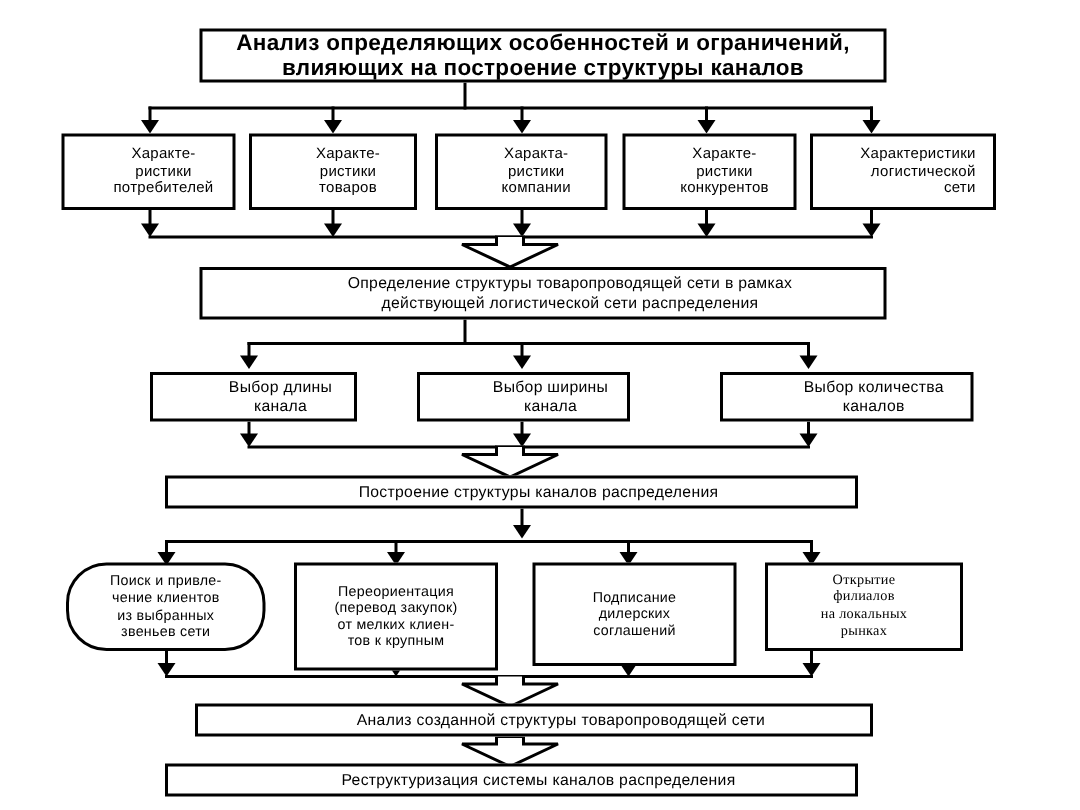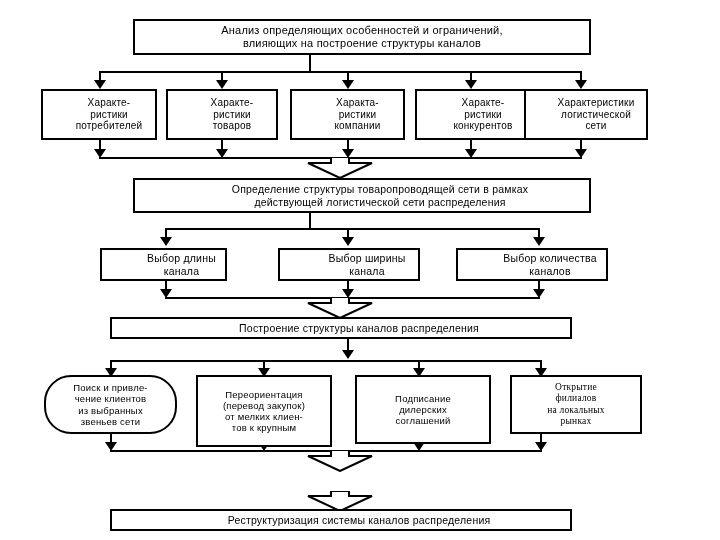--- a/index.html
+++ b/index.html
@@ -28,21 +28,21 @@
     color: #000000;
     line-height: 1.16;
     letter-spacing: 0.2px;
     z-index: 5;
   }
   .box .txt {
     display: block;
     white-space: pre-line;
     padding: 0 3px;
   }
-  .f11 { font-size: 11px; }
+  .f11 { font-size: 15px; font-weight: bold; }
   .f105 { font-size: 10.5px; padding-left: 36px; }
   .f10 { font-size: 10px; padding-left: 20px; }
   .f95 { font-size: 9.5px; }
 
   
   .h-line {
     position: absolute;
     background: #000000;
     height: 2px;
     z-index: 2;
@@ -111,21 +111,21 @@
   <div class="box f10" style="left:290px; top:89px; width:115px; height:51px;">
     <span class="txt">Характа-
 ристики
 компании</span>
   </div>
   <div class="box f10" style="left:415px; top:89px; width:116px; height:51px;">
     <span class="txt">Характе-
 ристики
 конкурентов</span>
   </div>
-  <div class="box f10" style="left:524px; top:89px; width:124px; height:51px;">
+  <div class="box f10" style="left:540px; top:89px; width:124px; height:51px;text-align:right;">
     <span class="txt">Характеристики
 логистической
 сети</span>
   </div>
 
   <div class="v-line" style="left:99px; top:140px; height:11px;"></div>
   <div class="arrow-down" style="left:94px; top:149px;"></div>
   <div class="v-line" style="left:221px; top:140px; height:11px;"></div>
   <div class="arrow-down" style="left:216px; top:149px;"></div>
   <div class="v-line" style="left:347px; top:140px; height:11px;"></div>
@@ -151,29 +151,29 @@
   <div class="v-line" style="left:309px; top:213px; height:17px;"></div>
   <div class="h-line" style="left:165px; top:228px; width:375px;"></div>
 
   <div class="v-line" style="left:165px; top:228px; height:12px;"></div>
   <div class="arrow-down" style="left:160px; top:237px;"></div>
   <div class="v-line" style="left:347px; top:228px; height:12px;"></div>
   <div class="arrow-down" style="left:342px; top:237px;"></div>
   <div class="v-line" style="left:538px; top:228px; height:12px;"></div>
   <div class="arrow-down" style="left:533px; top:237px;"></div>
 
-  <div class="box f105" style="left:100px; top:248px; width:127px; height:33px;">
+  <div class="box f105" style="left:100px; top:248px; width:138px; height:33px;">
     <span class="txt">Выбор длины
 канала</span>
   </div>
   <div class="box f105" style="left:278px; top:248px; width:142px; height:33px;">
     <span class="txt">Выбор ширины
 канала</span>
   </div>
-  <div class="box f105" style="left:456px; top:248px; width:152px; height:33px;">
+  <div class="box f105" style="left:480px; top:248px; width:169px; height:33px;">
     <span class="txt">Выбор количества
 каналов</span>
   </div>
 
   <div class="v-line" style="left:165px; top:281px; height:10px;"></div>
   <div class="arrow-down" style="left:160px; top:289px;"></div>
   <div class="v-line" style="left:347px; top:281px; height:10px;"></div>
   <div class="arrow-down" style="left:342px; top:289px;"></div>
   <div class="v-line" style="left:538px; top:281px; height:10px;"></div>
   <div class="arrow-down" style="left:533px; top:289px;"></div>
@@ -237,20 +237,23 @@
   <div class="arrow-down" style="left:535px; top:442px;"></div>
 
   <div class="h-line" style="left:110px; top:450px; width:432px;"></div>
 
   <div class="chevron" style="left:300px; top:450px;">
     <svg width="80" height="22" viewBox="0 0 80 22">
       <polygon points="31,0 49,0 49,6 72,6 40,21 8,6 31,6" fill="#ffffff" stroke="#000000" stroke-width="2" stroke-linejoin="miter"></polygon>
     </svg>
   </div>
 
+  <div class="box f105" style="left:130px; top:469px; width:452px; height:22px;">
+    <span class="txt">Анализ созданной структуры товаропроводящей сети</span>
+  </div>
 
   <div class="chevron" style="left:300px; top:491px;">
     <svg width="80" height="21" viewBox="0 0 80 21">
       <polygon points="31,0 49,0 49,5 72,5 40,20 8,5 31,5" fill="#ffffff" stroke="#000000" stroke-width="2" stroke-linejoin="miter"></polygon>
     </svg>
   </div>
 
   <div class="box f105" style="left:110px; top:509px; width:462px; height:22px;">
     <span class="txt">Реструктуризация системы каналов распределения</span>
   </div>

